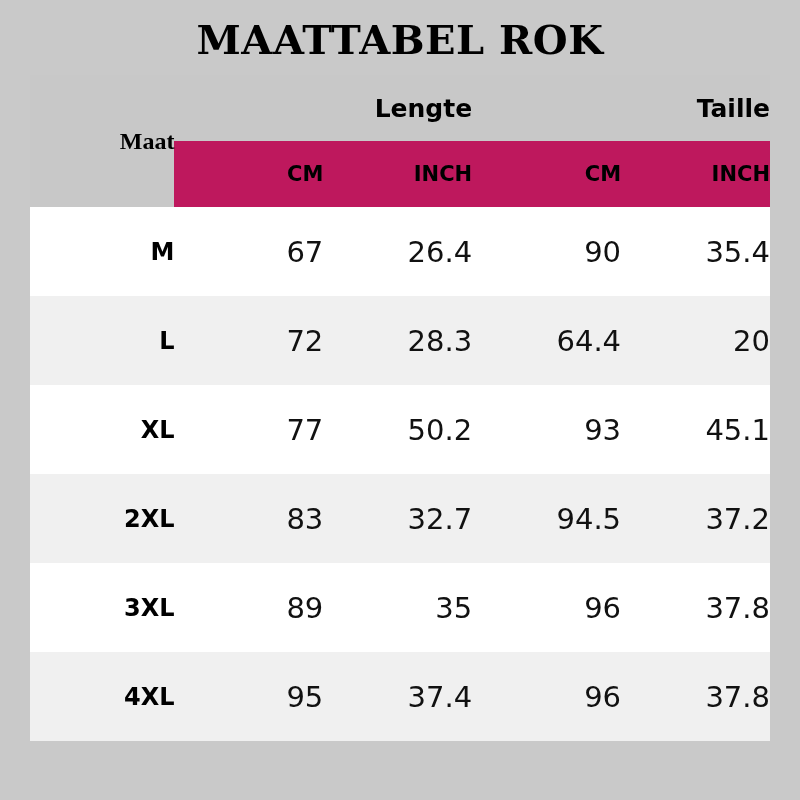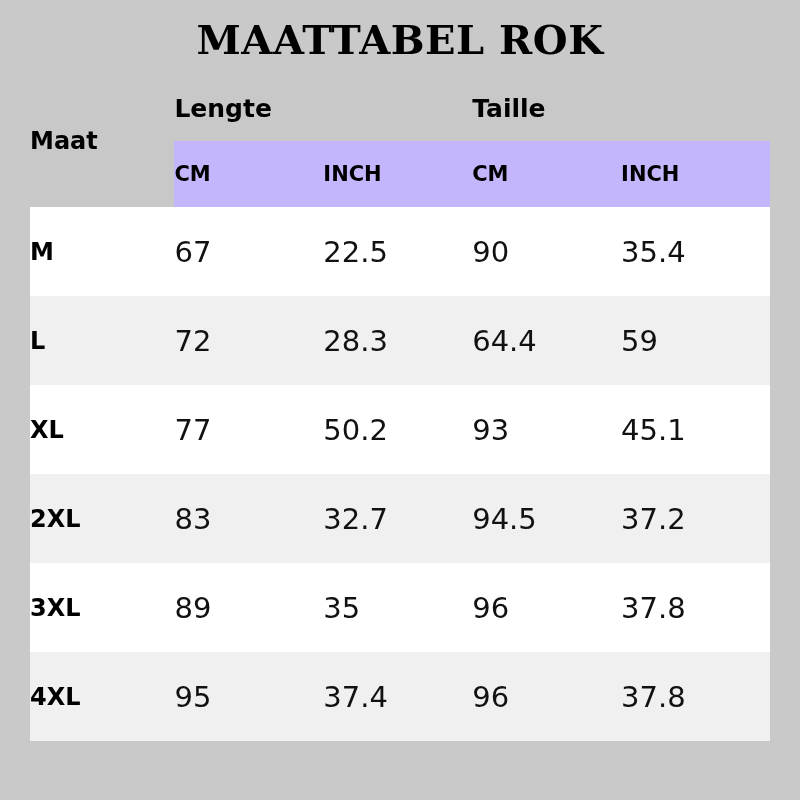--- a/index.html
+++ b/index.html
@@ -35,40 +35,41 @@
     width: 740px;
     background: #ffffff;
   }
   table.size-table {
     border-collapse: collapse;
     width: 100%;
     table-layout: fixed;
   }
   table.size-table td, table.size-table th {
     border: none;
-    text-align: left;
+    text-align: right;
     vertical-align: middle;
     padding: 0;
   }
   
   .hdr-group {
     background: #c8c8c8;
     font-weight: bold;
     font-size: 25px;
     color: #000;
     height: 66px;
   }
   .hdr-maat {
     background: #c8c8c8;
     font-weight: bold;
     font-size: 24px;
     color: #000;
+    font-family: Liberation Serif, serif;
   }
   .hdr-unit {
-    background: #c4b5fd;
+    background: #be185d;
     font-weight: bold;
     font-size: 21px;
     color: #000;
     height: 66px;
   }
   
   tbody tr {
     height: 89px;
   }
   tbody tr.odd td {
@@ -115,30 +116,30 @@
           <th class="hdr-unit">CM</th>
           <th class="hdr-unit">INCH</th>
           <th class="hdr-unit">CM</th>
           <th class="hdr-unit">INCH</th>
         </tr>
       </thead>
       <tbody>
         <tr class="odd">
           <td class="size-label">M</td>
           <td class="value">67</td>
-          <td class="value">22.5</td>
+          <td class="value">26.4</td>
           <td class="value">90</td>
           <td class="value">35.4</td>
         </tr>
         <tr class="even">
           <td class="size-label">L</td>
           <td class="value">72</td>
           <td class="value">28.3</td>
           <td class="value">64.4</td>
-          <td class="value">59</td>
+          <td class="value">20</td>
         </tr>
         <tr class="odd">
           <td class="size-label">XL</td>
           <td class="value">77</td>
           <td class="value">50.2</td>
           <td class="value">93</td>
           <td class="value">45.1</td>
         </tr>
         <tr class="even">
           <td class="size-label">2XL</td>

